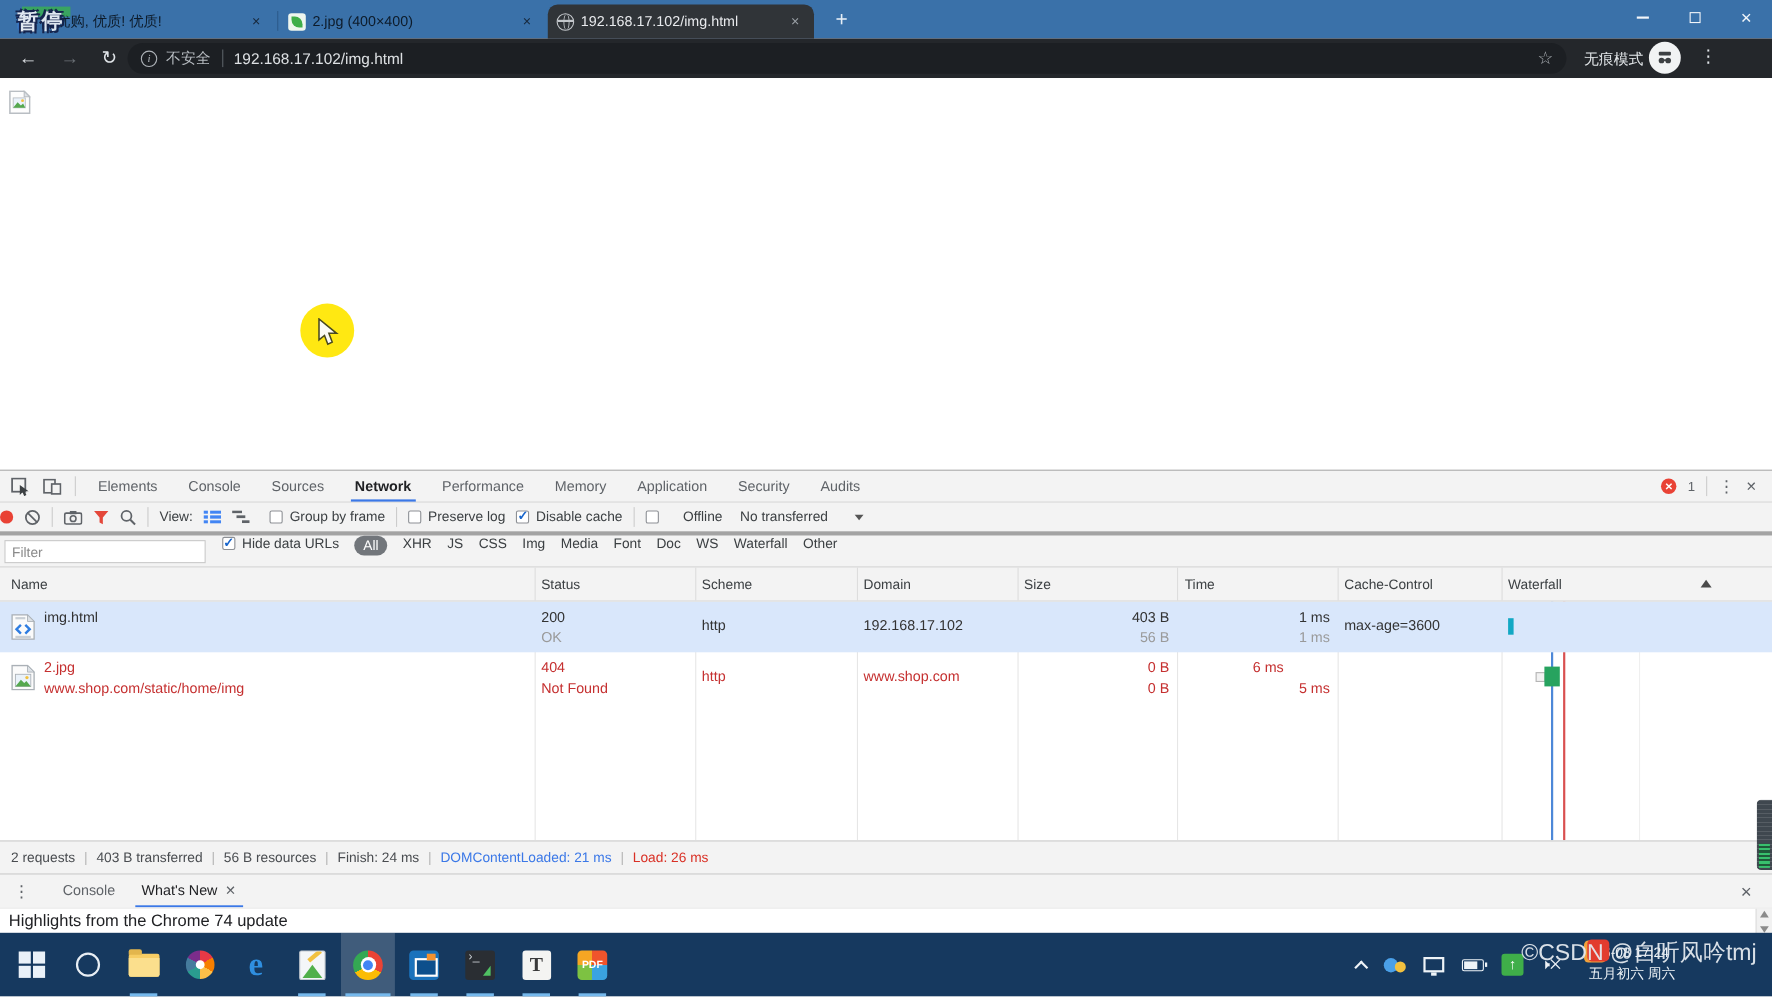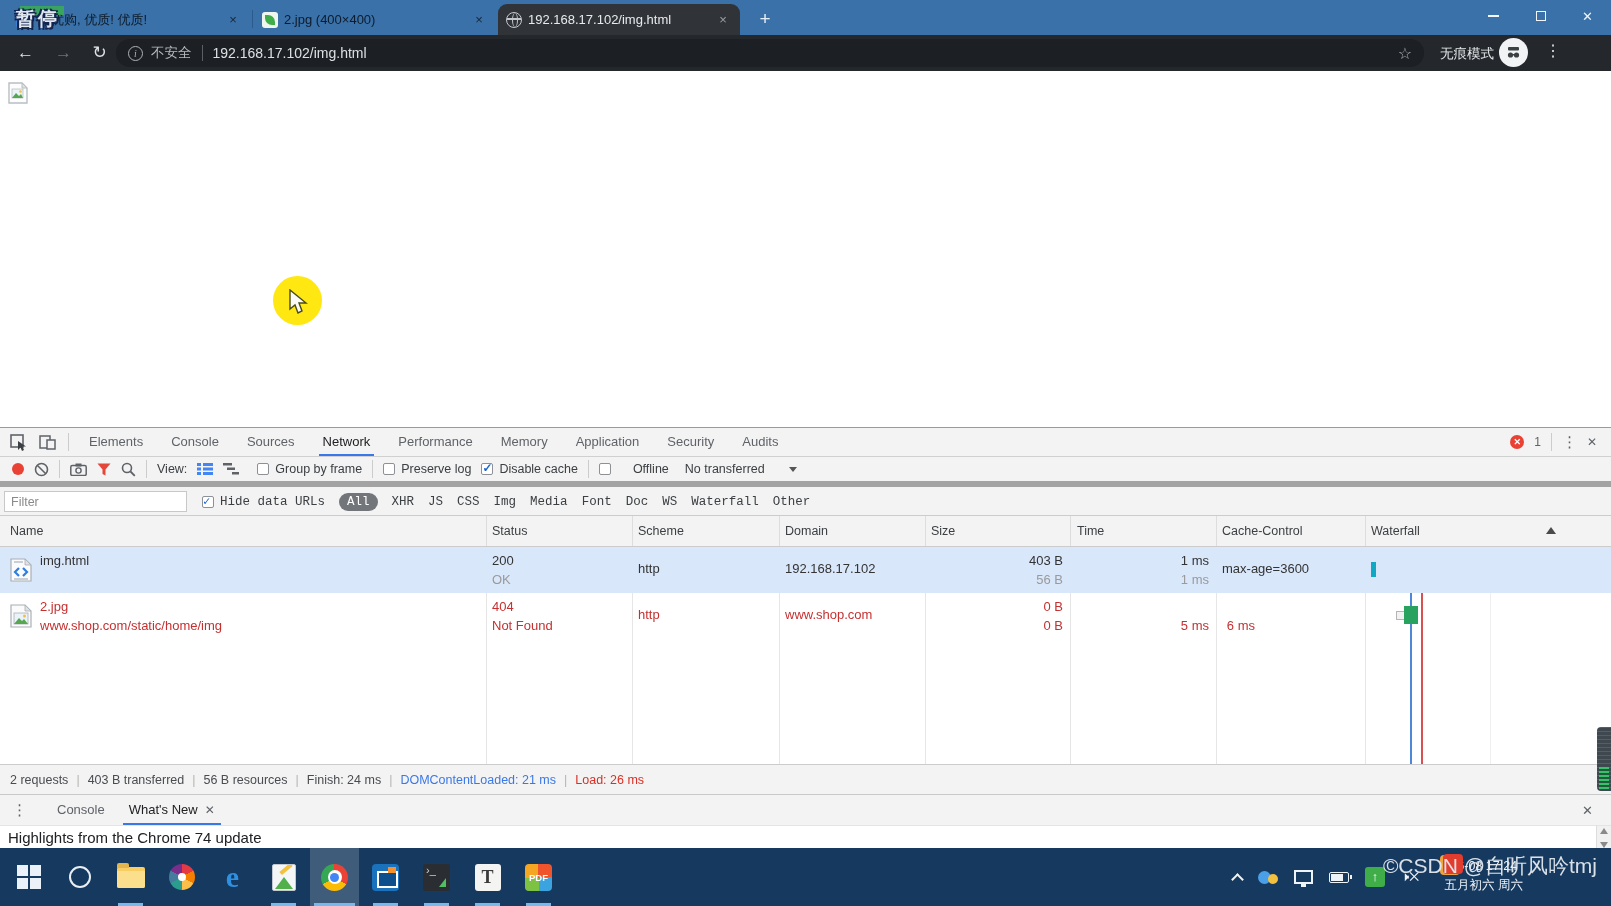--- a/index.html
+++ b/index.html
@@ -51,42 +51,42 @@
   .click-hl { position:absolute; left:273px; top:205px; width:49px; height:49px; border-radius:50%; background:#ffe812; }
 
   
   .devtools { position:absolute; top:427px; left:0; width:1611px; height:421px; background:#fff;
               font-size:12px; color:#3c4043; border-top:1px solid #9b9b9b; }
   .dt-tabbar { position:relative; height:29px; background:#f3f3f3; border-bottom:1px solid #d0d0d0;
                display:flex; align-items:center; }
   .dt-left-icons { display:flex; align-items:center; padding-left:10px; gap:12px; }
   .dt-barsep { width:1px; height:18px; background:#ccc; margin:0 6px 0 12px; }
   .dt-tab { padding:0 14px; height:28px; line-height:28px; font-size:13px; color:#5f6368; position:relative; }
-  .dt-tab.active { color:#202124; }
+  .dt-tab.active { color:#202124;font-weight:bold; }
   .dt-tab.active::after { content:""; position:absolute; left:10px; right:10px; bottom:0; height:2px; background:#3b78e7; }
   .dt-right { margin-left:auto; display:flex; align-items:center; gap:10px; padding-right:14px; }
   .errbadge { width:14px; height:14px; border-radius:50%; background:#e94235; color:#fff; font-size:9px;
               text-align:center; line-height:14px; font-weight:bold; }
   .dt-gray { color:#5f6368; }
 
-  .net-toolbar { position:relative; height:30px; background:#f3f3f3; border-bottom:6px solid #a3a3a3;
-                 display:flex; align-items:center; gap:10px; padding-left:12px; font-size:12.5px; }
+  .net-toolbar { position:relative; height:30px; background:#f3f3f3; border-bottom:4px solid #a3a3a3;
+                 display:flex; align-items:center; gap:10px; font-size:12.5px; }
   .vsep { width:1px; height:18px; background:#ccc; }
   .rec { width:12px; height:12px; border-radius:50%; background:#e94235; }
   .cb { width:12px; height:12px; border:1px solid #8d9095; background:#fff; border-radius:2px; position:relative; flex:0 0 auto; }
   .cb.on::after { content:"✓"; position:absolute; left:0px; top:-3px; font-size:12px; color:#1765cc; font-weight:bold; }
   .lbl { white-space:nowrap; }
   .ddarrow { width:0; height:0; border-left:4px solid transparent; border-right:4px solid transparent; border-top:5px solid #555; }
 
   .filter-bar { position:relative; height:29px; background:#f3f3f3; border-bottom:1px solid #ccc;
                 display:flex; align-items:center; font-size:12.5px; }
   .filter-input { position:absolute; left:4px; top:4px; width:183px; height:21px; border:1px solid #c8c8c8;
                   background:#fff; font-size:12.5px; padding:0 6px; font-family:"Liberation Sans",sans-serif; color:#333; }
   .filter-input::placeholder { color:#8a8a8a; }
-  .ftypes { position:absolute; left:202px; top:0; height:29px; display:flex; align-items:center; gap:14px;font-family:Liberation Mono, monospace; }
+  .ftypes { position:absolute; left:202px; top:0; height:29px; display:flex; align-items:flex-start; gap:14px; }
   .pill { background:#72767b; color:#fff; border-radius:9px; padding:2px 8px; }
   .ftype { color:#3c4043; }
 
   .grid-header { position:relative; height:31px; background:#f3f3f3; border-bottom:1px solid #ccc; font-size:12.5px; }
   .hcell { position:absolute; top:8px; color:#3c4043; }
   .hline { position:absolute; top:0; bottom:0; width:1px; background:#ddd; }
   .sortarrow { position:absolute; left:1546px; top:11px; width:0; height:0;
                border-left:5px solid transparent; border-right:5px solid transparent; border-bottom:7px solid #4a4a4a; }
 
   .grid-body { position:relative; height:217px; background:#fff; overflow:hidden; }
@@ -440,21 +440,21 @@
         <circle cx="14.5" cy="12" r="1.5" fill="#f2c13f"></circle>
       </svg>
       <span class="l1" style="left:40px;">2.jpg</span>
       <span class="l2" style="left:40px;">www.shop.com/static/home/img</span>
       <span class="l1" style="left:492px;">404</span>
       <span class="l2" style="left:492px;">Not Found</span>
       <span class="mid" style="left:638px;">http</span>
       <span class="mid" style="left:785px;">www.shop.com</span>
       <span class="l1 ralign" style="left:925px;width:138px;">0 B</span>
       <span class="l2 ralign" style="left:925px;width:138px;">0 B</span>
-      <span class="l1 ralign" style="left:1116px;width:139px;margin-top:19px;">6 ms</span>
+      <span class="l1 ralign" style="left:1028px;width:139px;">6 ms</span>
       <span class="l2 ralign" style="left:1070px;width:139px;">5 ms</span>
       <span class="wsquare"></span>
       <span class="wbar-green"></span>
     </div>
   </div>
 
   <div class="summary">
     <span>2 requests</span>
       <span class="sep">|</span>
     <span>403 B transferred</span>

